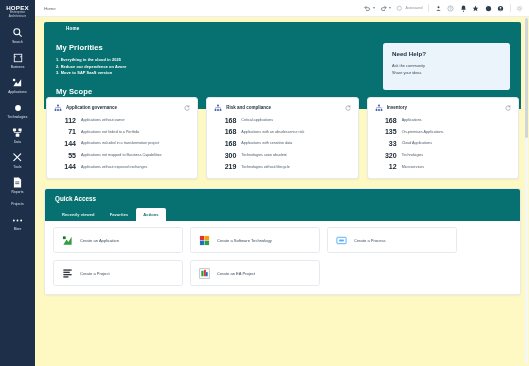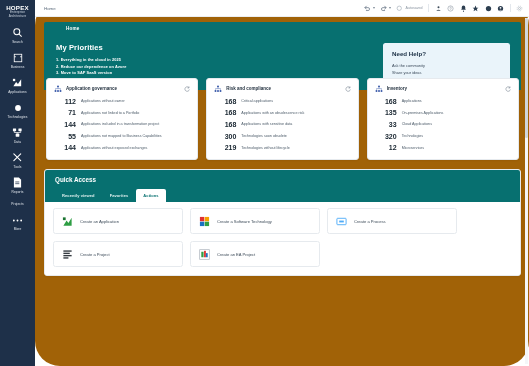--- a/index.html
+++ b/index.html
@@ -30,21 +30,21 @@
     margin-bottom:8.5px; cursor:pointer;
   }
   .nav-ico {
     width:11px; height:11px; display:flex; align-items:center; justify-content:center;
     margin-bottom:1.5px;
   }
   .nav-ico svg { display:block; }
   .nav-label { color:#e4e9ef; font-size:3.2px; letter-spacing:.1px; }
 
   
-  .main { flex:1; display:flex; flex-direction:column; background:#a16207; position:relative;border-radius:25px; }
+  .main { flex:1; display:flex; flex-direction:column; background:#fef9c3; position:relative; }
 
   .topbar {
     height:17px; display:flex; align-items:center;
     padding:0 6px 0 9px; border-bottom:1px solid #eceff2; background:#fff;
   }
   .breadcrumb { font-size:4.4px; color:#5b6b7c; }
   .top-right { margin-left:auto; display:flex; align-items:center; gap:5.5px; }
   .tb-grp { display:flex; align-items:center; gap:1.5px; }
   .tb-ico { width:7px; height:7px; display:flex; align-items:center; justify-content:center; cursor:pointer; }
   .tb-ico svg { display:block; }
@@ -308,20 +308,21 @@
 
       <div class="tabbar">
         <div class="tab-home">Home</div>
       </div>
 
       <div class="hero">
         <h2>My Priorities</h2>
         <div class="prio">1. Everything in the cloud in 2025</div>
         <div class="prio">2. Reduce our dependence on Azure</div>
         <div class="prio">3. Move to SAP SaaS version</div>
+        <h3>My Scope</h3>
 
         <div class="helpcard">
           <h4>Need Help?</h4>
           <div class="helplink">Ask the community</div>
           <div class="helplink">Share your ideas</div>
         </div>
       </div>
 
       <div class="cards">
 

